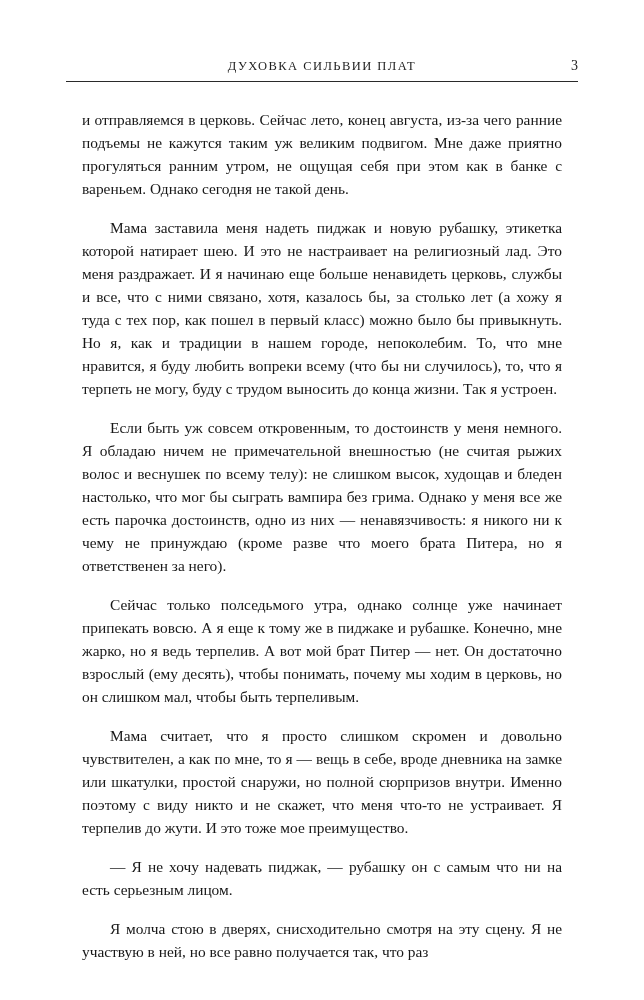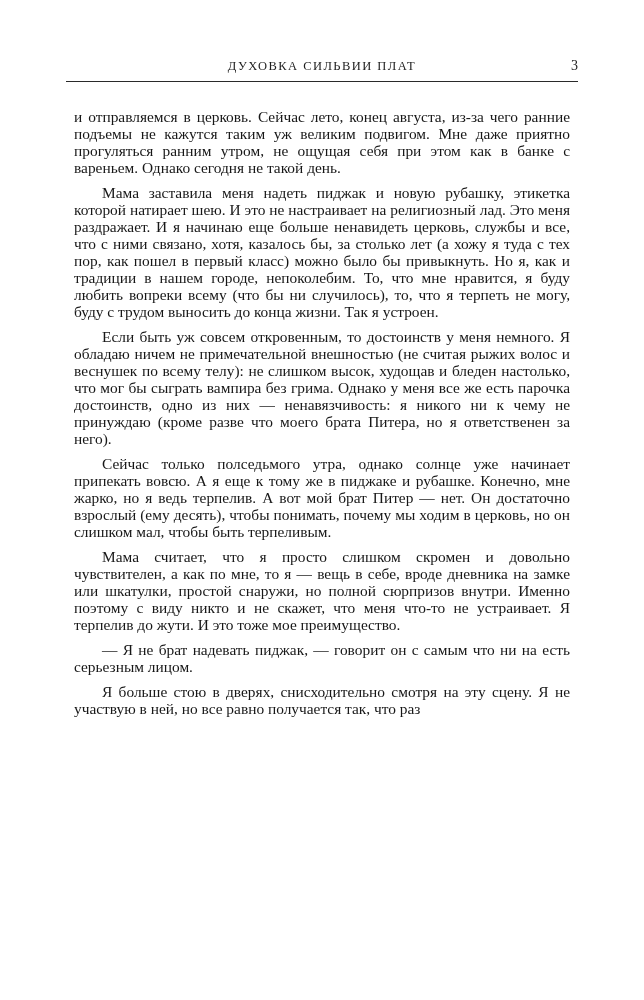--- a/index.html
+++ b/index.html
@@ -42,23 +42,23 @@
     font-variant: small-caps;
     white-space: nowrap;
   }
   .running-head .page-number {
     width: 30px;
     text-align: right;
     font-size: 14px;
     color: #1d1d1d;
   }
   .body-text p {
-    margin: 8px;
+    margin: 16px;
     font-size: 15.4px;
-    line-height: 17px;
+    line-height: 23px;
     text-align: justify;
     text-indent: 28px;
     hyphens: manual;
     color: #171717;
   }
   .body-text p.no-indent {
     text-indent: 0;
   }
 </style>
 </head>
@@ -71,17 +71,17 @@
     <span class="head-title">Духовка Сильвии Плат</span>
     <span class="page-number">3</span>
   </div>
 
   <div class="body-text">
     <p class="no-indent">и отправляемся в церковь. Сейчас лето, конец августа, из-за чего ранние подъемы не кажутся таким уж великим подвигом. Мне даже приятно прогуляться ранним утром, не ощущая себя при этом как в банке с вареньем. Однако сегодня не такой день.</p>
     <p>Мама заставила меня надеть пиджак и новую рубашку, этикетка которой натирает шею. И это не настраивает на религиозный лад. Это меня раздражает. И я начинаю еще больше ненавидеть церковь, службы и все, что с ними связано, хотя, казалось бы, за столько лет (а хожу я туда с тех пор, как пошел в первый класс) можно было бы привыкнуть. Но я, как и традиции в нашем городе, непоколебим. То, что мне нравится, я буду любить вопреки всему (что бы ни случилось), то, что я терпеть не могу, буду с трудом выносить до конца жизни. Так я устроен.</p>
     <p>Если быть уж совсем откровенным, то достоинств у меня немного. Я обладаю ничем не примечательной внешностью (не считая рыжих волос и веснушек по всему телу): не слишком высок, худощав и бледен настолько, что мог бы сыграть вампира без грима. Однако у меня все же есть парочка достоинств, одно из них — ненавязчивость: я никого ни к чему не принуждаю (кроме разве что моего брата Питера, но я ответственен за него).</p>
     <p>Сейчас только полседьмого утра, однако солнце уже начинает припекать вовсю. А я еще к тому же в пиджаке и рубашке. Конечно, мне жарко, но я ведь терпелив. А вот мой брат Питер — нет. Он достаточно взрослый (ему десять), чтобы понимать, почему мы ходим в церковь, но он слишком мал, чтобы быть терпеливым.</p>
     <p>Мама считает, что я просто слишком скромен и довольно чувствителен, а как по мне, то я — вещь в себе, вроде дневника на замке или шкатулки, простой снаружи, но полной сюрпризов внутри. Именно поэтому с виду никто и не скажет, что меня что-то не устраивает. Я терпелив до жути. И это тоже мое преимущество.</p>
-    <p>— Я не брат надевать пиджак, — говорит он с самым что ни на есть серьезным лицом.</p>
-    <p>Я больше стою в дверях, снисходительно смотря на эту сцену. Я не участвую в ней, но все равно получается так, что раз</p>
+    <p>— Я не хочу надевать пиджак, — рубашку он с самым что ни на есть серьезным лицом.</p>
+    <p>Я молча стою в дверях, снисходительно смотря на эту сцену. Я не участвую в ней, но все равно получается так, что раз</p>
   </div>
 
 </div>
 
 </body></html>

